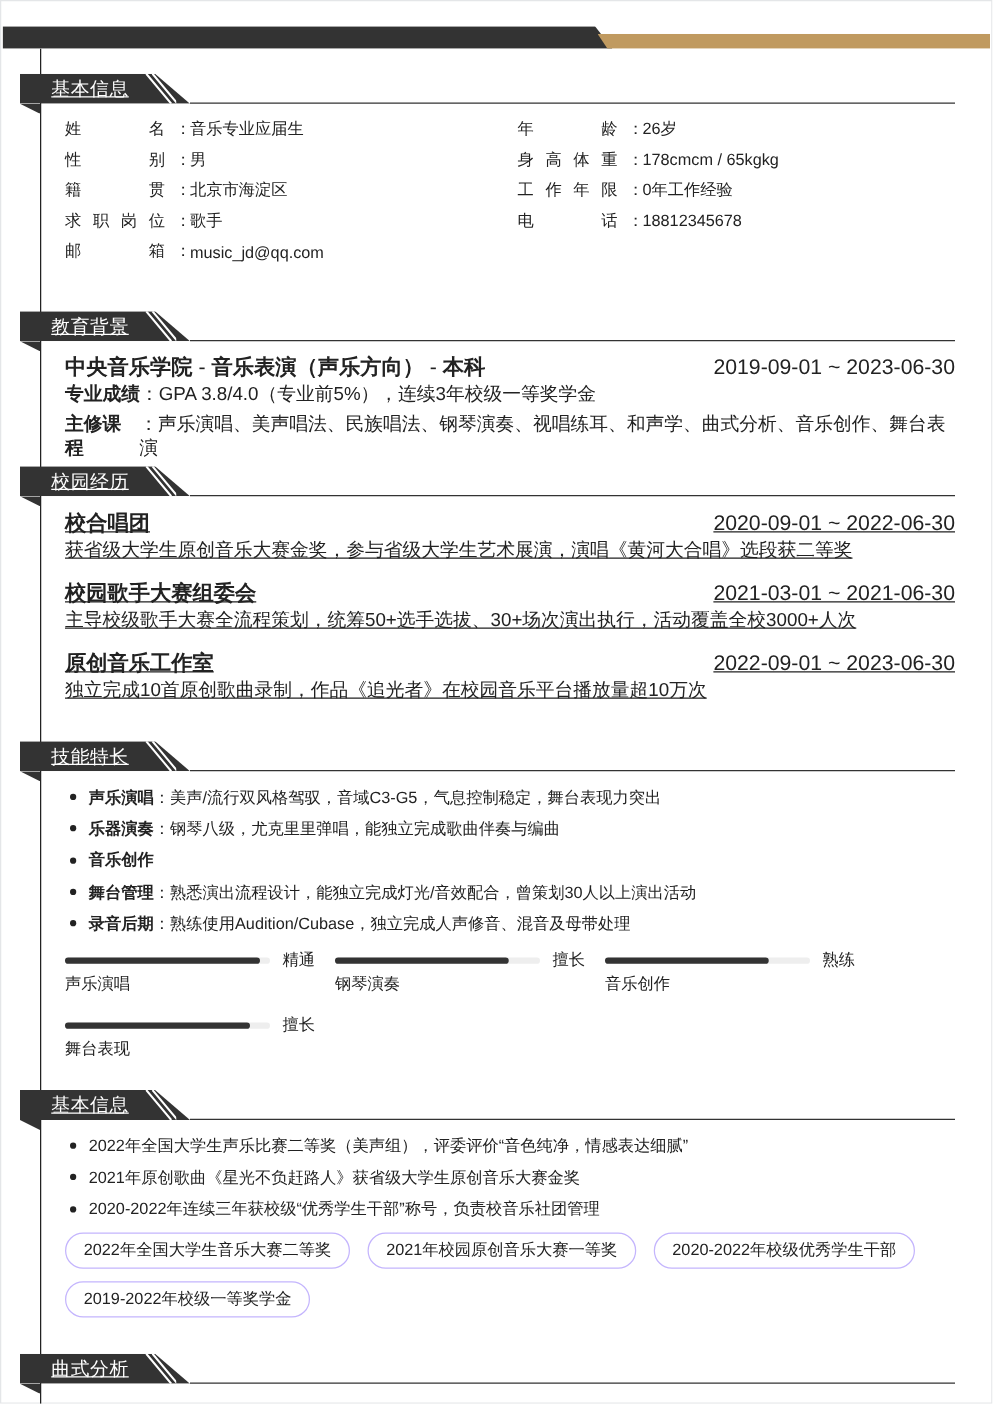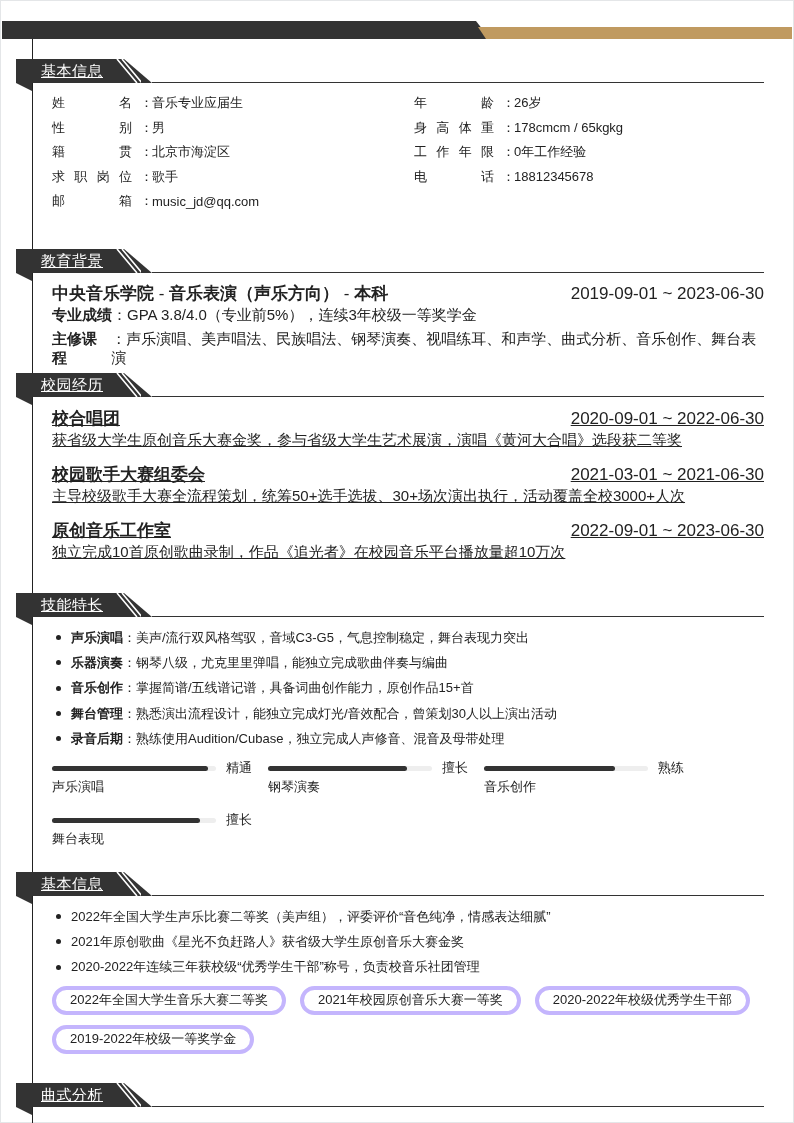--- a/index.html
+++ b/index.html
@@ -50,21 +50,21 @@
   ul.bullets li::before { content: ""; width: 5px; height: 5px; border-radius: 50%; background: #222; margin-right: 10px; flex-shrink: 0; }
 
   .skills-grid { display: grid; grid-template-columns: 216px 216px 216px; row-gap: 10px; margin-top: 10px; }
   .skill { height: 42px; position: relative; }
   .skill-track { position: absolute; left: 0; top: 5px; width: 164px; height: 5px; background: #eeeeee; border-radius: 3px; }
   .skill-fill { height: 5px; background: #333; border-radius: 3px; }
   .skill-level { position: absolute; left: 174px; top: -2px; font-size: 13px; }
   .skill-name { position: absolute; left: 0; top: 17px; font-size: 13px; }
 
   .tags { display: flex; flex-wrap: wrap; gap: 10px 14px; margin-top: 6px; width: 700px; }
-  .tag { border: 4px solid #c4b5fd; border-radius: 15px; height: 29px; padding: 0 14px; display: flex; align-items: center; font-size: 13px; color: #222; background: #fff; }
+  .tag { border: 1px solid #c4b5fd; border-radius: 15px; height: 29px; padding: 0 14px; display: flex; align-items: center; font-size: 13px; color: #222; background: #fff; }
 </style>
 </head>
 <body>
 
 <div class="page-edge"></div>
 <div class="topbar-dark"></div>
 <div class="topbar-gold"></div>
 <div class="vline"></div>
 
 <div class="section" style="top:59px;">
@@ -243,21 +243,20 @@
       <li>
           <span class="bold">声乐演唱</span>
           <span>：美声/流行双风格驾驭，音域C3-G5，气息控制稳定，舞台表现力突出</span>
         </li>
       <li>
           <span class="bold">乐器演奏</span>
           <span>：钢琴八级，尤克里里弹唱，能独立完成歌曲伴奏与编曲</span>
         </li>
       <li>
           <span class="bold">音乐创作</span>
-          <span>：掌握简谱/五线谱记谱，具备词曲创作能力，原创作品15+首</span>
         </li>
       <li>
           <span class="bold">舞台管理</span>
           <span>：熟悉演出流程设计，能独立完成灯光/音效配合，曾策划30人以上演出活动</span>
         </li>
       <li>
           <span class="bold">录音后期</span>
           <span>：熟练使用Audition/Cubase，独立完成人声修音、混音及母带处理</span>
         </li>
     </ul>

